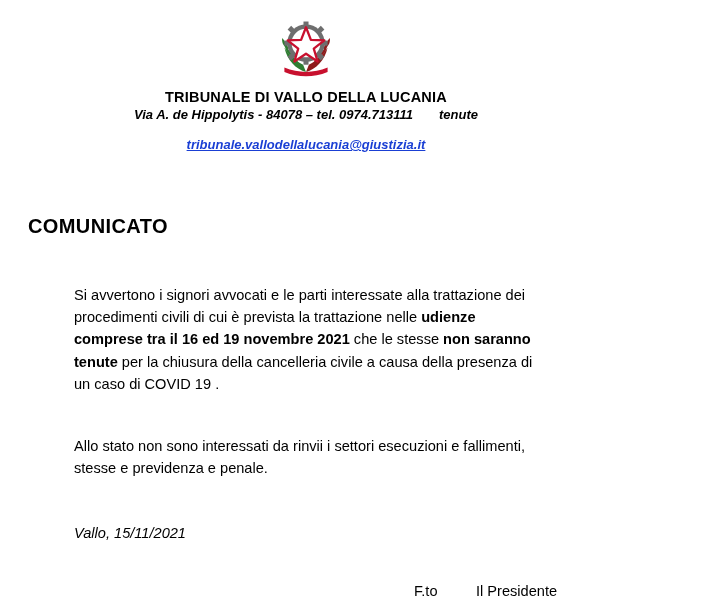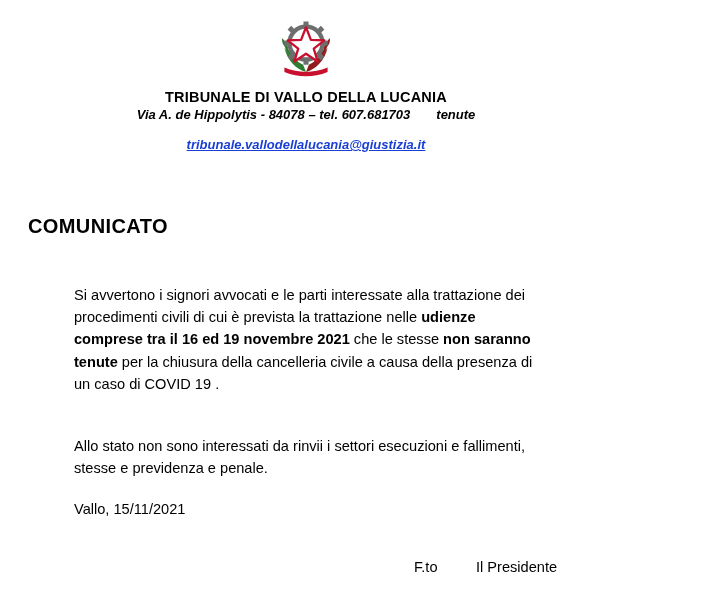--- a/index.html
+++ b/index.html
@@ -86,23 +86,24 @@
   }
   .body-block p {
     margin: 0;
   }
   .para-gap-1 { margin-top: 22px !important; }
   .para-gap-2 { margin-top: 40px !important; }
   b { font-weight: bold; }
 
   
   .date-line {
-    margin-top: 22px;
+    margin-top: 46px;
     padding-left: 46px;
     font-size: 14.6px;
+    font-style: italic;
   }
 
   
   .signature {
     margin-top: 42px;
     padding-left: 386px;
     font-size: 14.6px;
     line-height: 1.1;
   }
   .sig-row-1 .fto {
@@ -147,21 +148,21 @@
         </g>
 
         <path d="M50 24 L56.8 41.5 L75.5 42.2 L60.8 53.6 L66.1 71.5 L50 60.8 L33.9 71.5 L39.2 53.6 L24.5 42.2 L43.2 41.5 Z" fill="#ffffff" stroke="#c8102e" stroke-width="3.2" stroke-linejoin="round"></path>
       </svg>
     </span>
   </div>
 
   <div class="header">
     <div class="court-name">TRIBUNALE  DI VALLO DELLA LUCANIA</div>
     <div class="court-address">
-      <span>Via A. de Hippolytis  - 84078 – tel. 607.681703</span><span class="email-label">tenute</span>
+      <span>Via A. de Hippolytis  - 84078 – tel. 0974.713111</span><span class="email-label">tenute</span>
     </div>
     <a class="court-email" href="#">tribunale.vallodellalucania@giustizia.it</a>
   </div>
 
   <div class="doc-title">COMUNICATO</div>
 
   <div class="body-block">
     <p>
       <span>Si avvertono i signori avvocati e le parti interessate alla trattazione dei procedimenti civili di cui è prevista la trattazione nelle </span><b>udienze comprese tra il 16 ed 19 novembre 2021</b><span> che le stesse </span><b>non saranno tenute</b><span> per la  chiusura della cancelleria civile a causa della presenza di un caso di COVID 19 .</span>
     </p>

